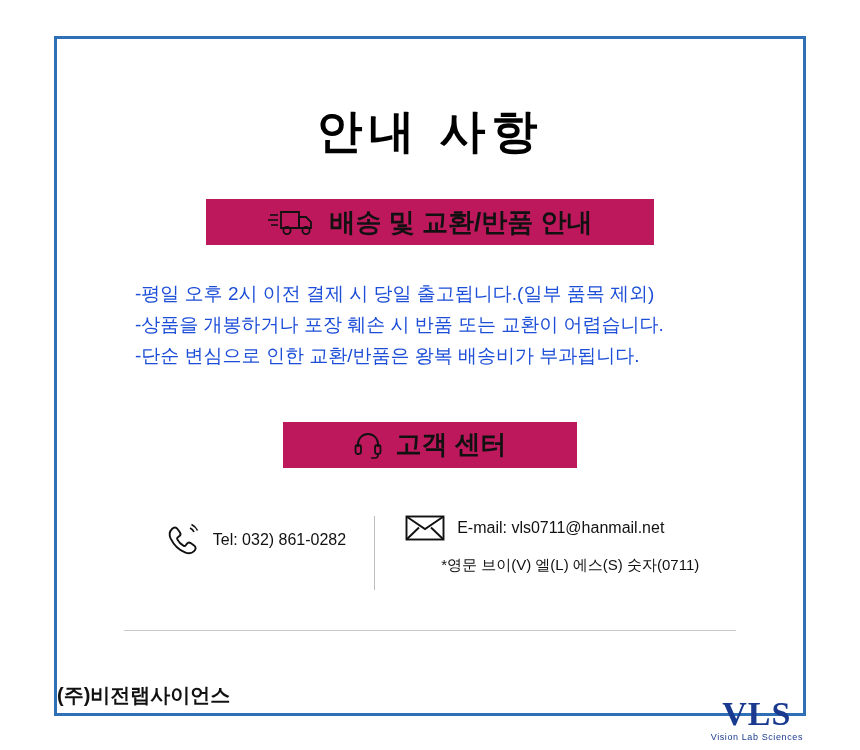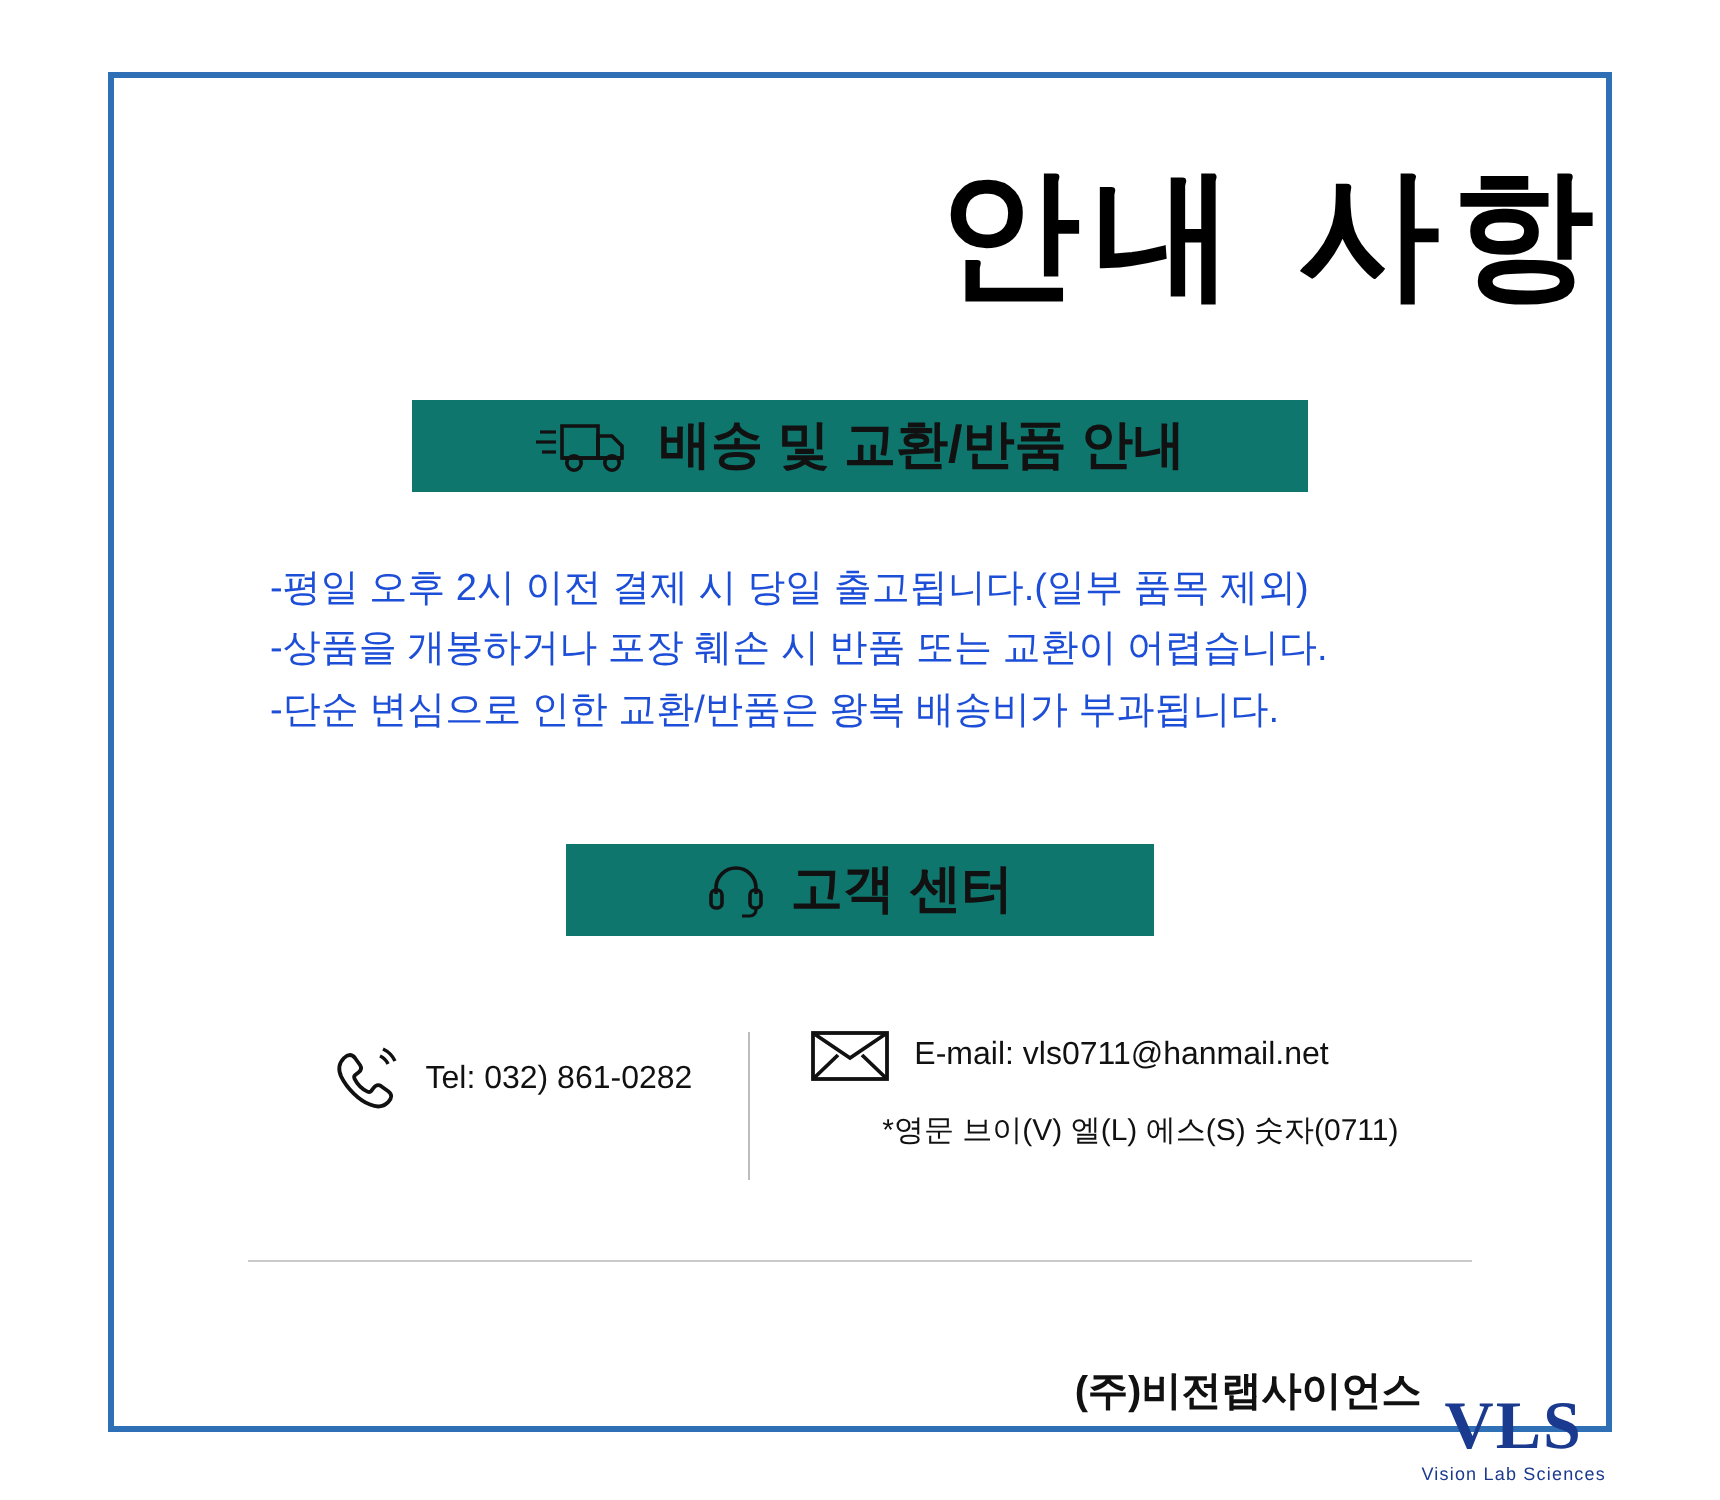--- a/index.html
+++ b/index.html
@@ -25,31 +25,31 @@
     position: absolute;
     left: 54px;
     top: 36px;
     width: 752px;
     height: 680px;
     border: 3px solid #2f6fb5;
     background: #ffffff;
     box-sizing: border-box;
   }
   .title {
-    text-align: right;
-    margin-top: 42px;
-    font-size: 71px;
+    text-align: center;
+    margin-top: 68px;
+    font-size: 46px;
     font-weight: bold;
     letter-spacing: 6px;
     line-height: 1.05;
     color: #000000;
   }
   .band {
     margin: 0 auto;
-    background: #0f766e;
+    background: #be185d;
     display: flex;
     align-items: center;
     justify-content: center;
     gap: 12px;
   }
   .band-shipping {
     margin-top: 44px;
     width: 448px;
     height: 46px;
   }
@@ -126,21 +126,21 @@
   .divider-h {
     margin: 40px auto 0 auto;
     width: 612px;
     height: 1px;
     background: #c9c9c9;
   }
   .footer {
     margin-top: 18px;
     display: flex;
     align-items: center;
-    justify-content: flex-end;
+    justify-content: space-between;
     gap: 0;
   }
   .company {
     font-size: 20px;
     font-weight: bold;
     color: #111111;
   }
   .logo {
     display: flex;
     flex-direction: column;

